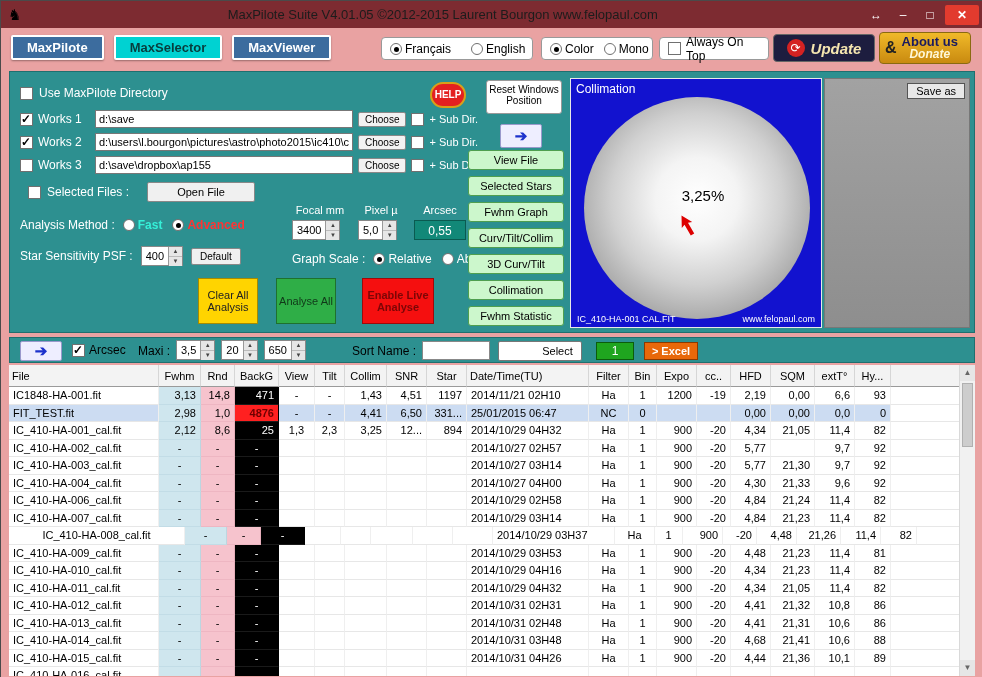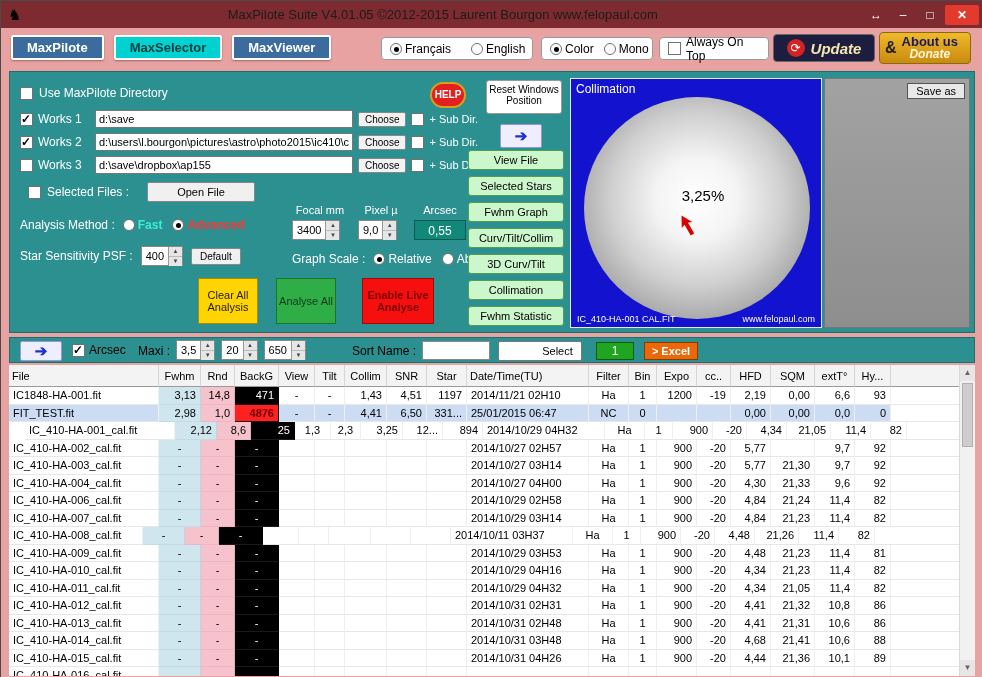--- a/index.html
+++ b/index.html
@@ -302,21 +302,21 @@
     <div class="mini-lbl" id="arcsec-lbl">Arcsec</div>
 
     <span class="spin" id="focal-spin">
       <span class="spin-val">3400</span>
       <span class="spin-ud">
         <span class="spin-u">▲</span>
         <span class="spin-d">▼</span>
       </span>
     </span>
     <span class="spin" id="pixel-spin">
-      <span class="spin-val">9,0</span>
+      <span class="spin-val">5,0</span>
       <span class="spin-ud">
         <span class="spin-u">▲</span>
         <span class="spin-d">▼</span>
       </span>
     </span>
     <div class="arcsec-display">0,55</div>
 
     <div class="gs-row">
       <span class="panel-label">Graph Scale :</span>
       <span id="gs-radios" style="display:flex;gap:10px;">
@@ -459,21 +459,21 @@
           <div class="t-cell" style="width: 28px; text-align: center;">0</div>
           <div class="t-cell" style="width: 40px; text-align: right;"></div>
           <div class="t-cell" style="width: 34px; text-align: right;"></div>
           <div class="t-cell" style="width: 40px; text-align: right;">0,00</div>
           <div class="t-cell" style="width: 44px; text-align: right;">0,00</div>
           <div class="t-cell" style="width: 40px; text-align: right;">0,0</div>
           <div class="t-cell" style="width: 36px; text-align: right;">0</div>
           <div class="t-cell t-fill"></div>
         </div>
         <div class="t-row">
-          <div class="t-cell" style="width: 150px; text-align: left; margin-left: 16px;">IC_410-HA-001_cal.fit</div>
+          <div class="t-cell" style="width: 150px; text-align: left;">IC_410-HA-001_cal.fit</div>
           <div class="t-cell c-fwhm" style="width: 42px; text-align: right;">2,12</div>
           <div class="t-cell c-rnd" style="width: 34px; text-align: right;">8,6</div>
           <div class="t-cell c-backg" style="width: 44px; text-align: right;">25</div>
           <div class="t-cell" style="width: 36px; text-align: center;">1,3</div>
           <div class="t-cell" style="width: 30px; text-align: center;">2,3</div>
           <div class="t-cell" style="width: 42px; text-align: right;">3,25</div>
           <div class="t-cell" style="width: 40px; text-align: right;">12...</div>
           <div class="t-cell" style="width: 40px; text-align: right;">894</div>
           <div class="t-cell" style="width: 122px; text-align: left;">2014/10/29 04H32</div>
           <div class="t-cell" style="width: 40px; text-align: center;">Ha</div>
@@ -585,30 +585,30 @@
           <div class="t-cell" style="width: 28px; text-align: center;">1</div>
           <div class="t-cell" style="width: 40px; text-align: right;">900</div>
           <div class="t-cell" style="width: 34px; text-align: right;">-20</div>
           <div class="t-cell" style="width: 40px; text-align: right;">4,84</div>
           <div class="t-cell" style="width: 44px; text-align: right;">21,23</div>
           <div class="t-cell" style="width: 40px; text-align: right;">11,4</div>
           <div class="t-cell" style="width: 36px; text-align: right;">82</div>
           <div class="t-cell t-fill"></div>
         </div>
         <div class="t-row">
-          <div class="t-cell" style="width: 134px; text-align: left;">IC_410-HA-008_cal.fit</div>
-          <div class="t-cell c-fwhm" style="width: 42px; text-align: center;">-</div>
-          <div class="t-cell c-rnd" style="width: 34px; text-align: center;">-</div>
-          <div class="t-cell c-backg" style="width: 44px; text-align: center;">-</div>
-          <div class="t-cell" style="width: 36px; text-align: center;"></div>
-          <div class="t-cell" style="width: 30px; text-align: center;"></div>
-          <div class="t-cell" style="width: 42px; text-align: right;"></div>
-          <div class="t-cell" style="width: 40px; text-align: right;"></div>
-          <div class="t-cell" style="width: 40px; text-align: right;"></div>
-          <div class="t-cell" style="width: 122px; text-align: left;">2014/10/11 03H37</div>
+          <div class="t-cell" style="width: 176px; text-align: center;">IC_410-HA-008_cal.fit</div>
+          <div class="t-cell c-fwhm" style="width: 42px; text-align: center;">-</div>
+          <div class="t-cell c-rnd" style="width: 34px; text-align: center;">-</div>
+          <div class="t-cell c-backg" style="width: 44px; text-align: center;">-</div>
+          <div class="t-cell" style="width: 36px; text-align: center;"></div>
+          <div class="t-cell" style="width: 30px; text-align: center;"></div>
+          <div class="t-cell" style="width: 42px; text-align: right;"></div>
+          <div class="t-cell" style="width: 40px; text-align: right;"></div>
+          <div class="t-cell" style="width: 40px; text-align: right;"></div>
+          <div class="t-cell" style="width: 122px; text-align: left;">2014/10/29 03H37</div>
           <div class="t-cell" style="width: 40px; text-align: center;">Ha</div>
           <div class="t-cell" style="width: 28px; text-align: center;">1</div>
           <div class="t-cell" style="width: 40px; text-align: right;">900</div>
           <div class="t-cell" style="width: 34px; text-align: right;">-20</div>
           <div class="t-cell" style="width: 40px; text-align: right;">4,48</div>
           <div class="t-cell" style="width: 44px; text-align: right;">21,26</div>
           <div class="t-cell" style="width: 40px; text-align: right;">11,4</div>
           <div class="t-cell" style="width: 36px; text-align: right;">82</div>
           <div class="t-cell t-fill"></div>
         </div>

